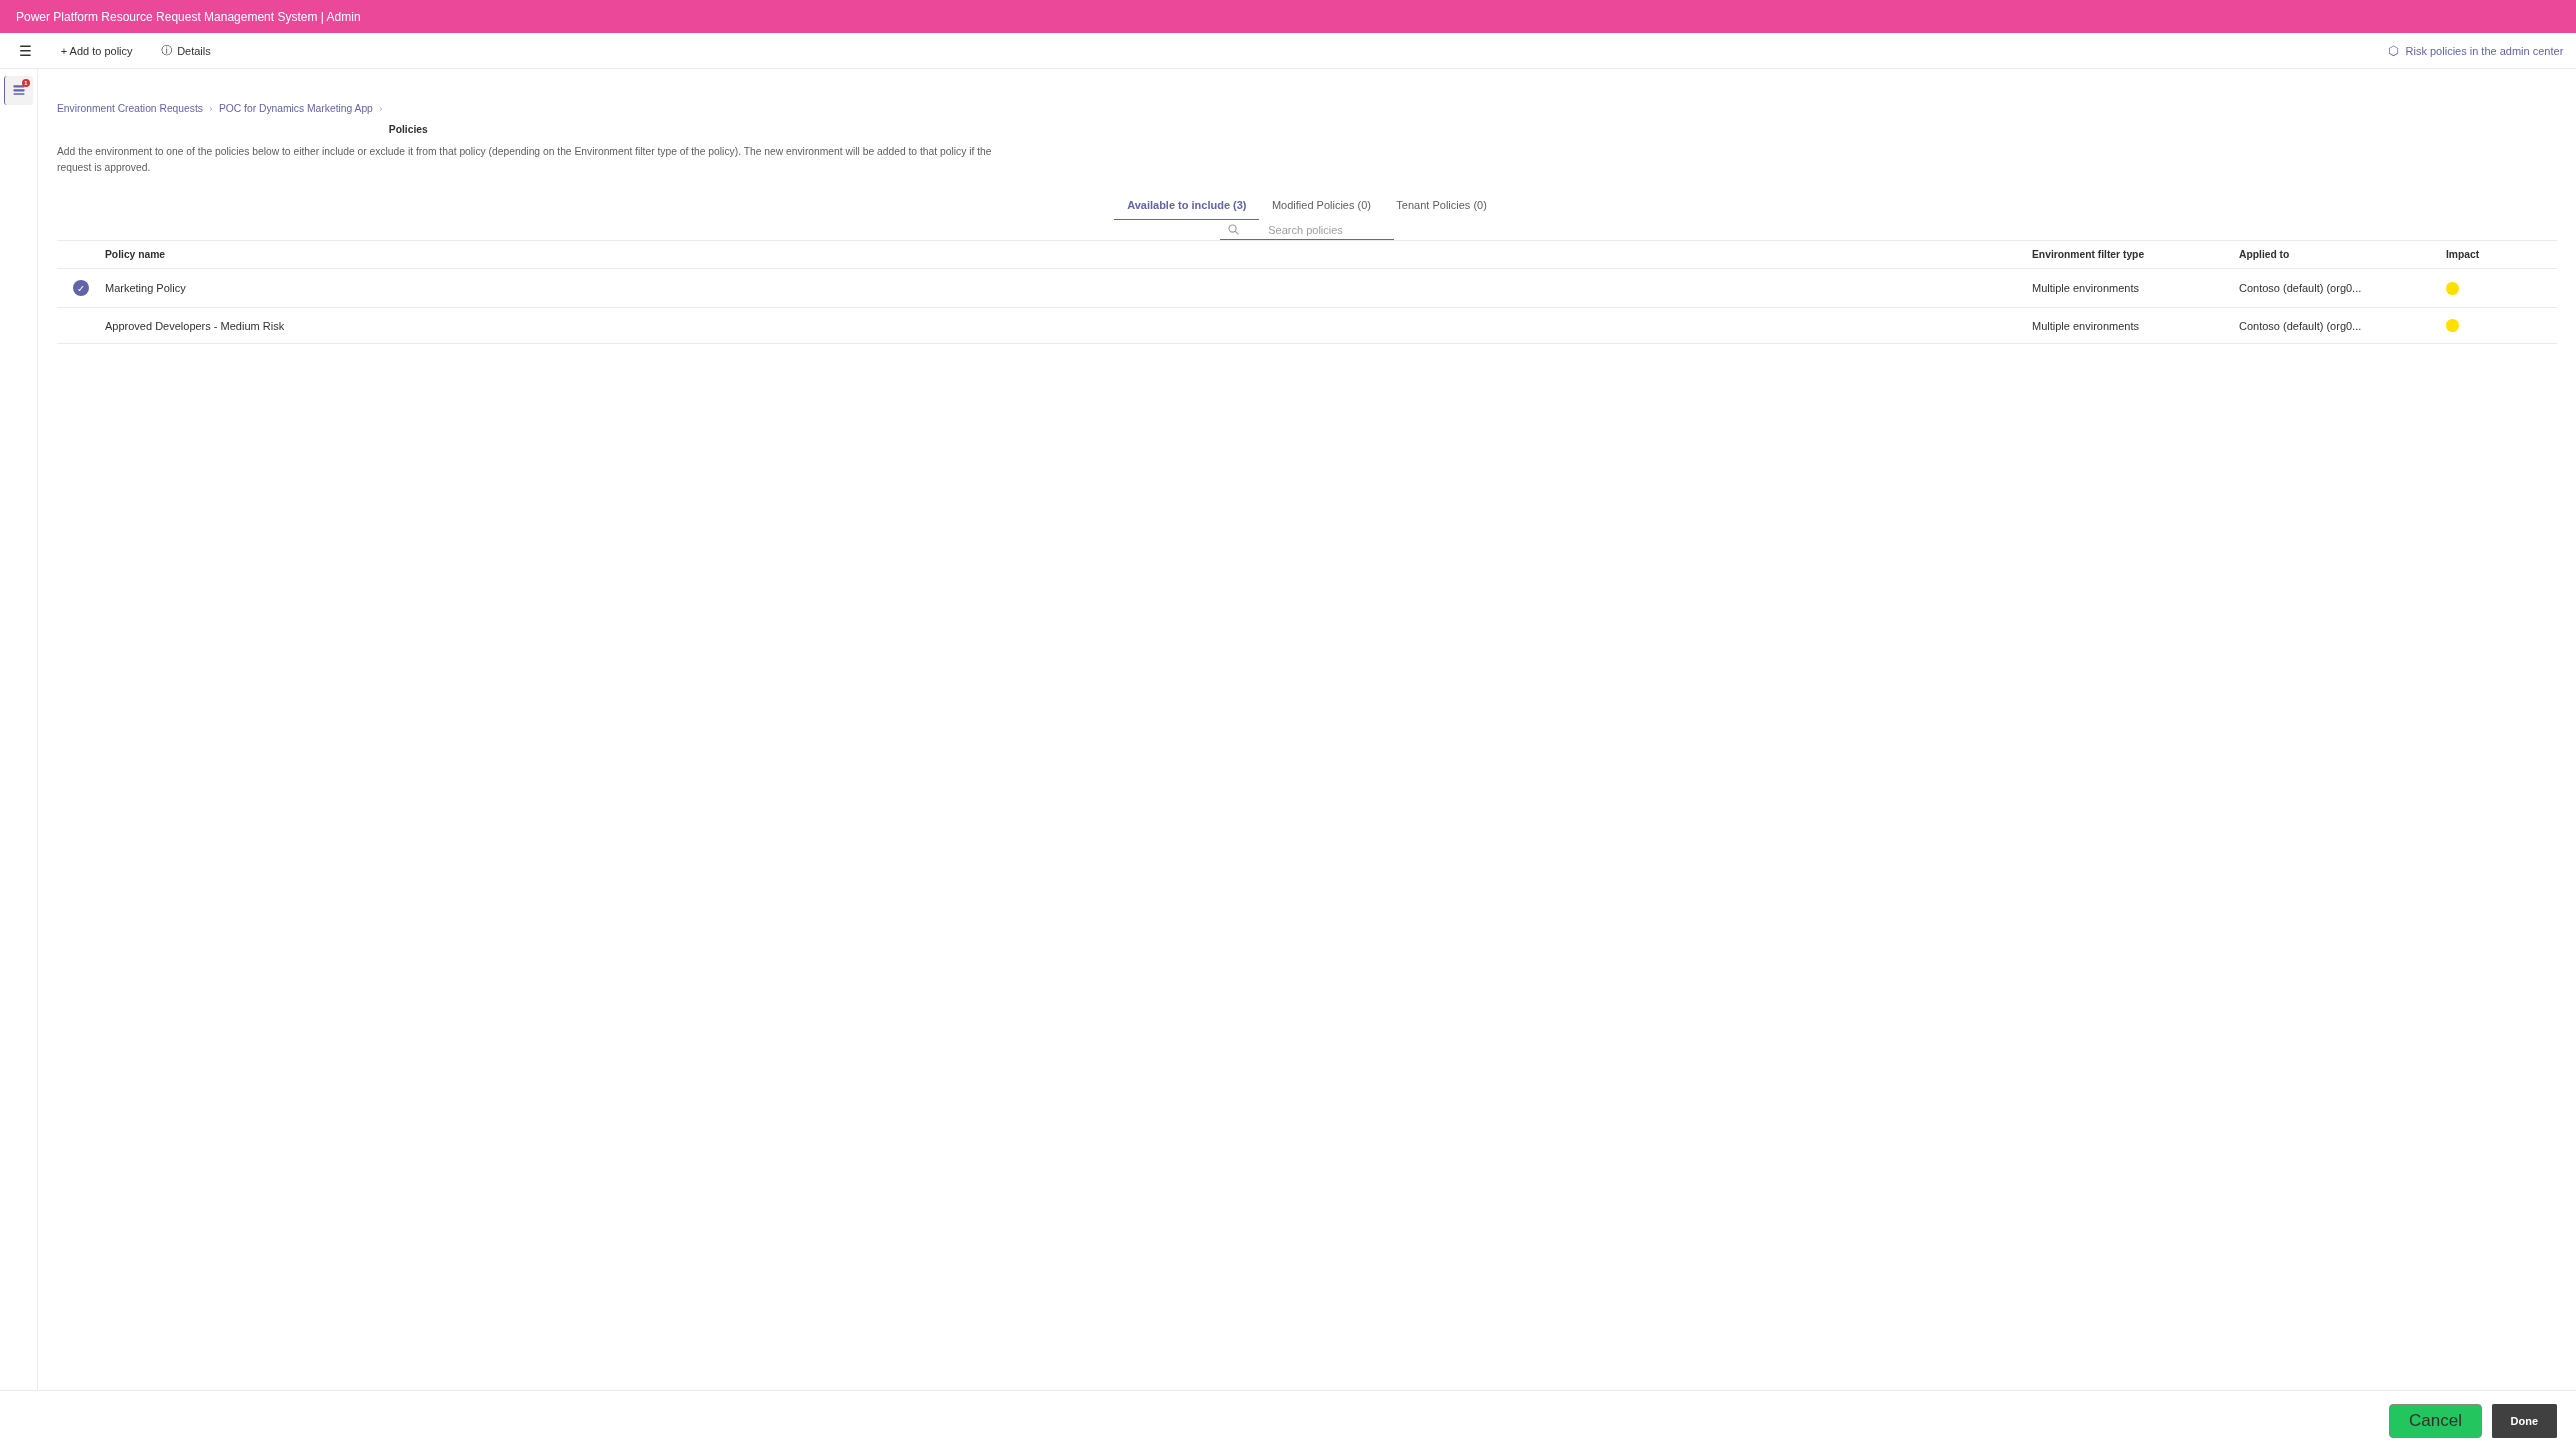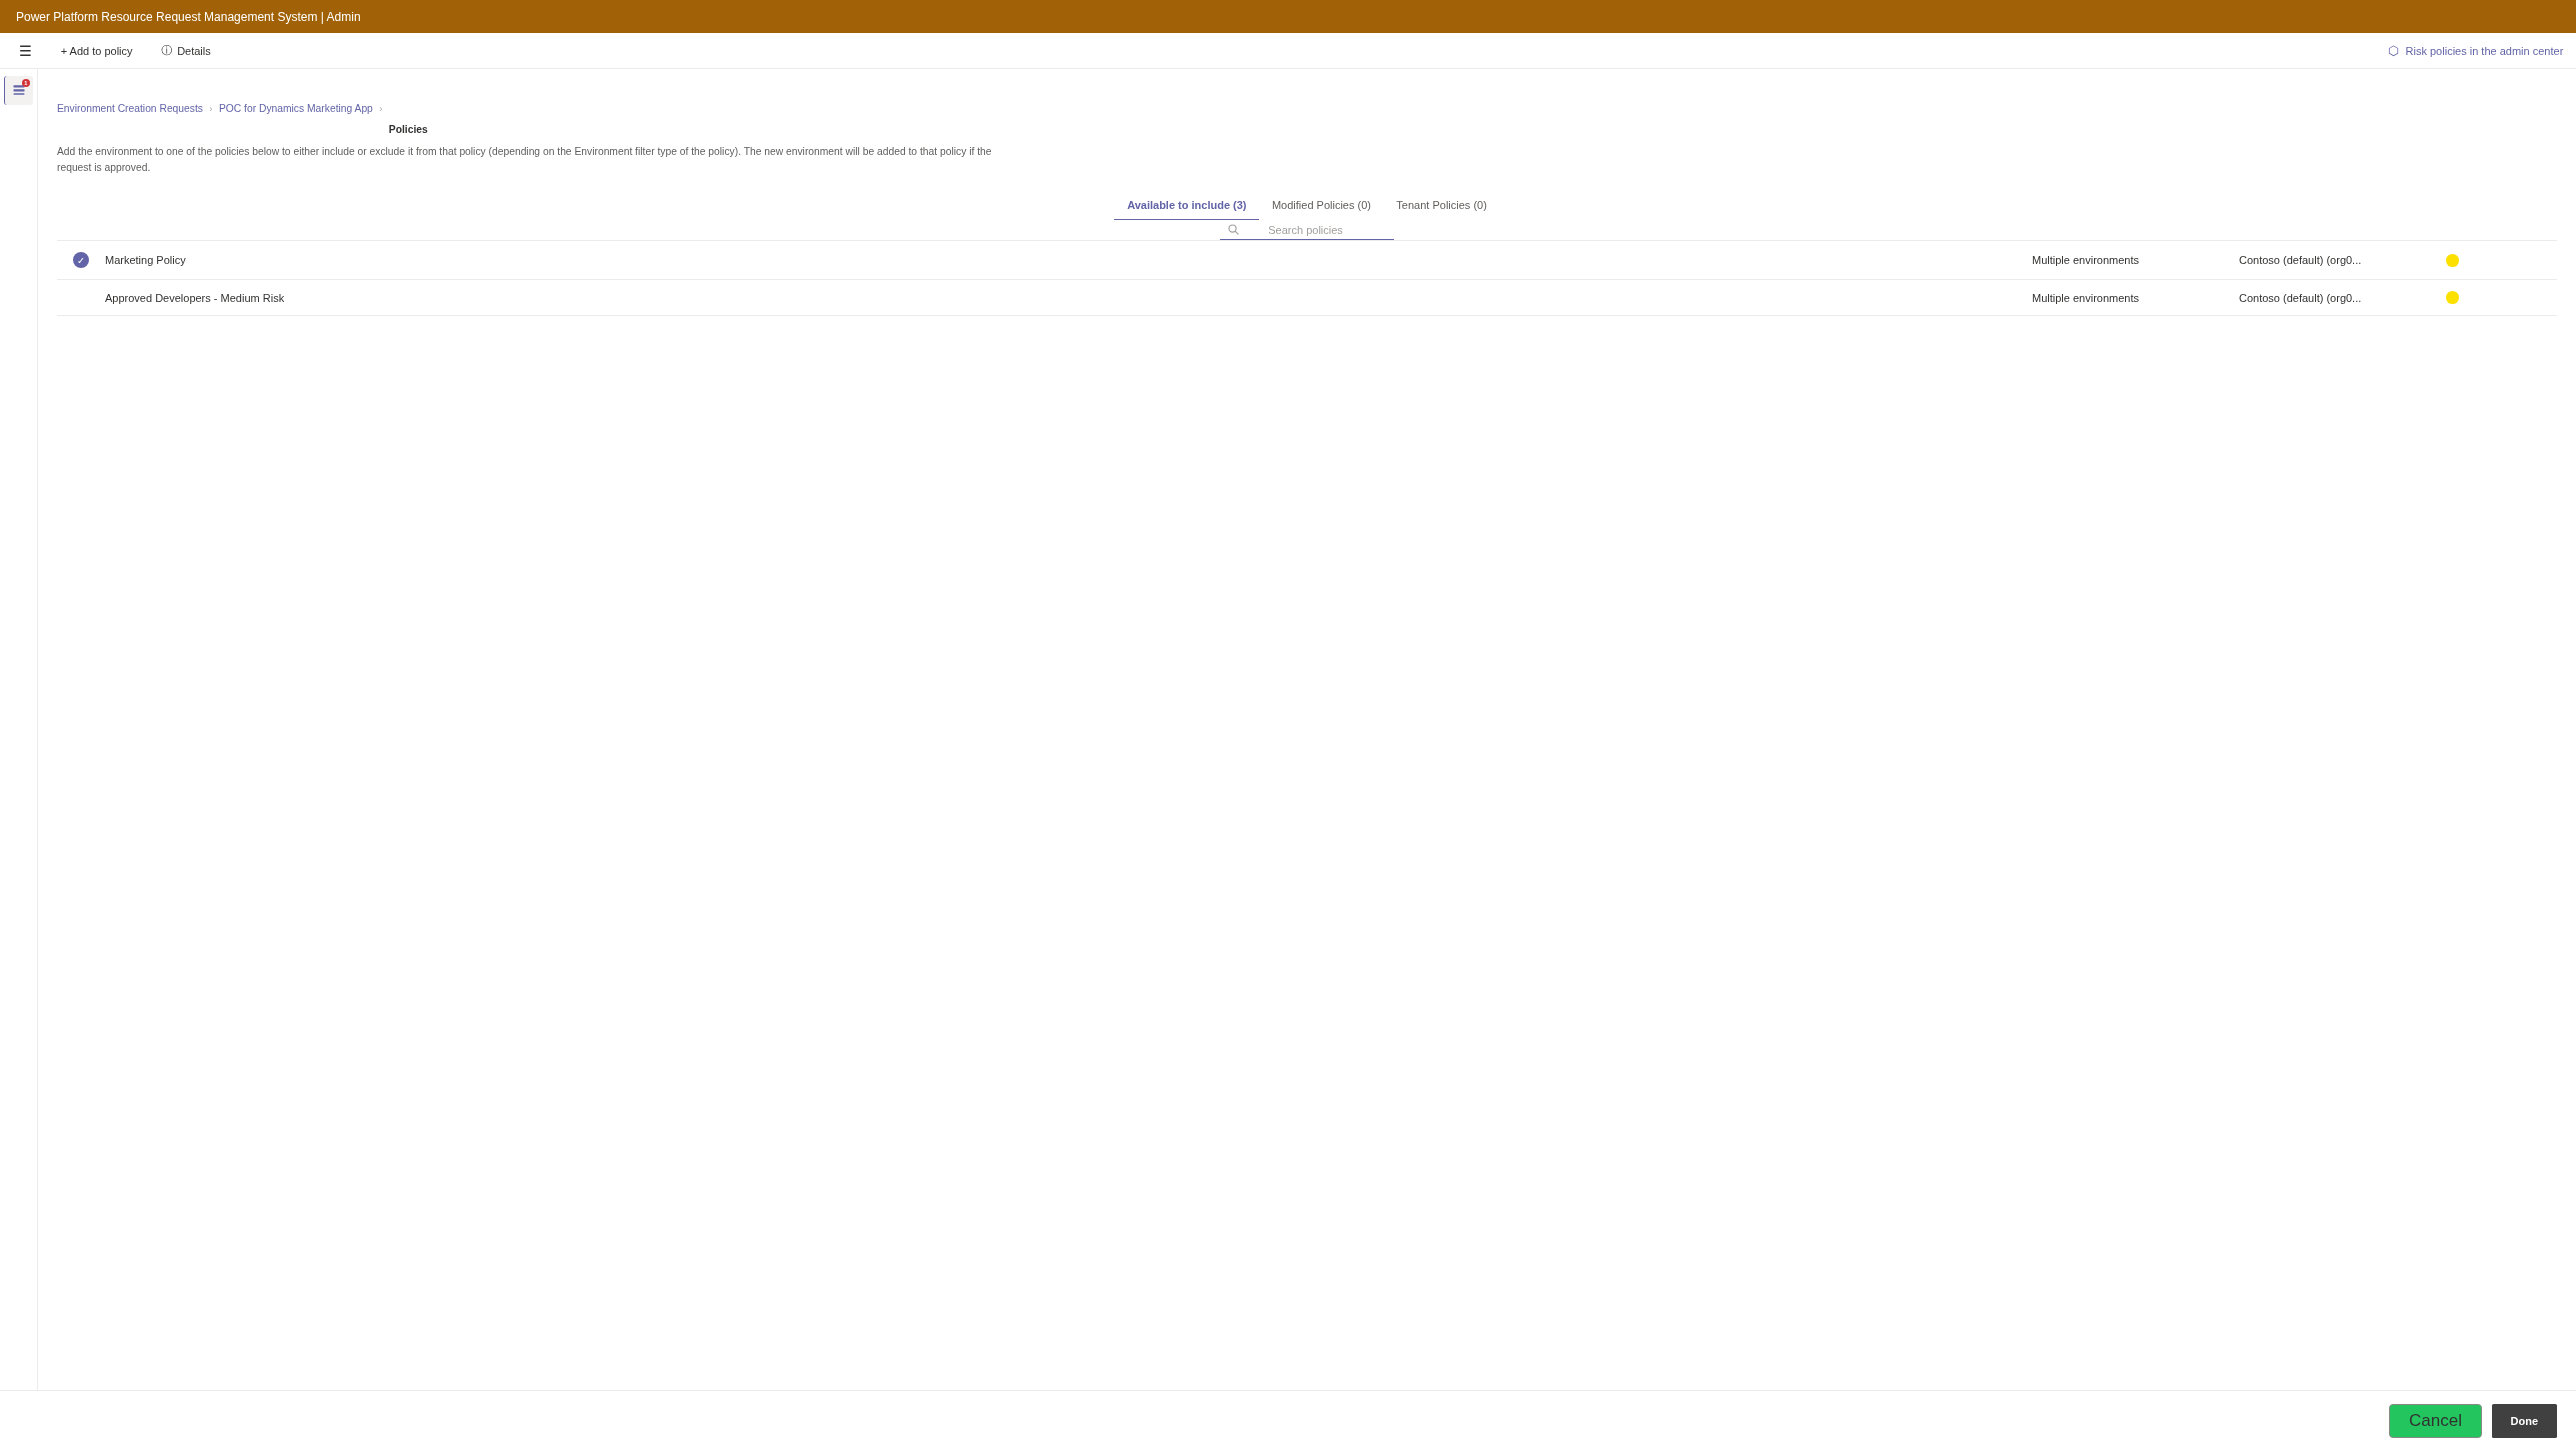--- a/index.html
+++ b/index.html
@@ -1,20 +1,20 @@
 <!DOCTYPE html>
 <html style="font-size:12.7px"><head>
   <meta charset="utf-8">
   <style>
     * { box-sizing: border-box; margin: 0; padding: 0; }
     body { font-family: 'Segoe UI', sans-serif; font-size: 11px; background: #fff; color: #323130; height: 100vh; display: flex; flex-direction: column; }
 
     
     .title-bar {
-      background: #a16207;
+      background: #ec4899;
       color: #fff;
       padding: 9.5px 16px;
       font-size: 12px;
       font-weight: 400;
       flex-shrink: 0;
     }
 
     
     .toolbar {
       display: flex;
@@ -311,20 +311,27 @@
         <svg width="12.7" height="12.7" viewBox="0 0 16 16" fill="none" xmlns="http://www.w3.org/2000/svg">
           <circle cx="7" cy="7" r="4.5" stroke="#a19f9d" stroke-width="1.5"></circle>
           <line x1="10.5" y1="10.5" x2="14" y2="14" stroke="#a19f9d" stroke-width="1.5" stroke-linecap="round"></line>
         </svg>
         <input type="text" placeholder="Search policies" style="">
       </div>
     </div>
 
     <div class="table-container">
 
+      <div class="table-header">
+        <div class="col-check"></div>
+        <div class="col-name">Policy name</div>
+        <div class="col-filter">Environment filter type</div>
+        <div class="col-applied">Applied to</div>
+        <div class="col-impact">Impact</div>
+      </div>
 
       <div class="table-row">
         <div class="col-check">
           <div class="check-circle">✓</div>
         </div>
         <div class="col-name">Marketing Policy</div>
         <div class="col-filter">Multiple environments</div>
         <div class="col-applied">Contoso (default) (org0...</div>
         <div class="col-impact">
           <span class="impact-dot" style="background: #fce100;"></span>

